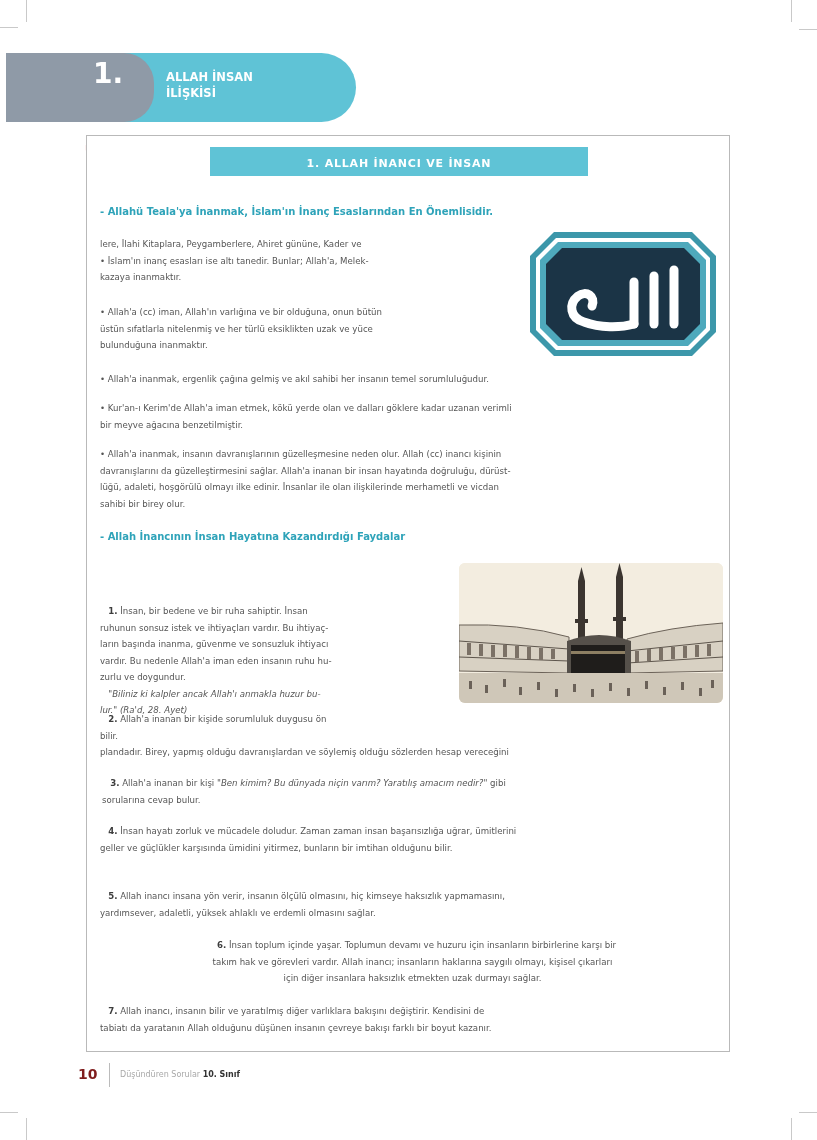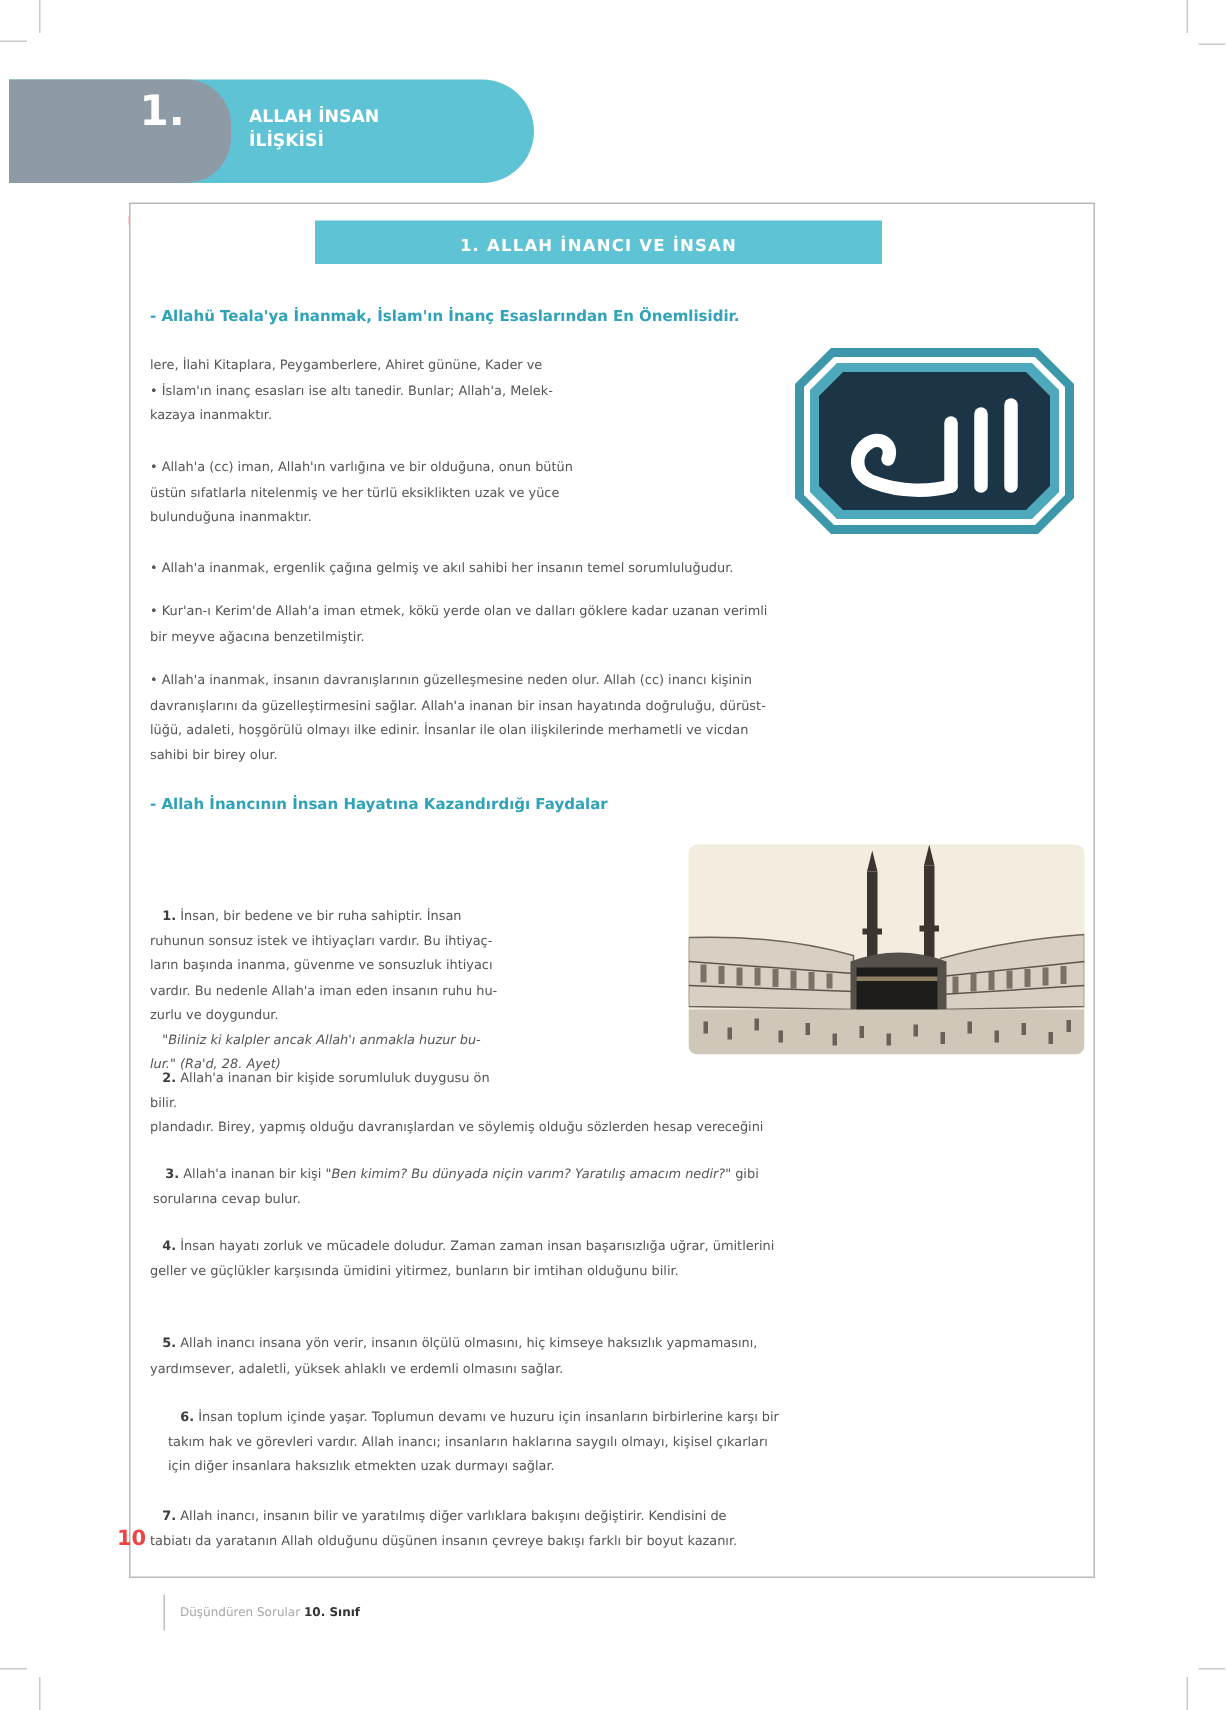--- a/index.html
+++ b/index.html
@@ -62,23 +62,23 @@
   .para i { font-style: italic; }
   
   .callig { position: absolute; left: 530px; top: 232px; width: 186px; height: 124px; }
   
   .kaaba {
     position: absolute; left: 459px; top: 563px; width: 264px; height: 140px;
     background: #f3ede0; border-radius: 6px; overflow: hidden;
   }
   
   .footer-num {
-    position: absolute; left: 78px; top: 1018px;
-    font-family: "DejaVu Sans", sans-serif; font-weight: bold;
-    font-size: 14px; color: #ef4444; text-align: right;
+    position: absolute; left: 78px; top: 1066px;
+    font-family: "DejaVu Sans", sans-serif; font-weight: bold;
+    font-size: 14px; color: #7f1d1d; text-align: right;
   }
   .footer-sep {
     position: absolute; left: 109px; top: 1063px; width: 1px; height: 24px; background: #bbb;
   }
   .footer-text {
     position: absolute; left: 120px; top: 1070px;
     font-family: "DejaVu Sans", sans-serif; font-size: 8px; color: #a8a8a8;
     white-space: nowrap;
   }
   .footer-text b { color: #333; font-weight: bold; }
@@ -246,21 +246,21 @@
 <div class="para" style="left:100px;top:823px;width:625px;">
   <div>&nbsp;&nbsp;&nbsp;<span class="num">4.</span><span> İnsan hayatı zorluk ve mücadele doludur. Zaman zaman insan başarısızlığa uğrar, ümitlerini</span></div>
   <div>geller ve güçlükler karşısında ümidini yitirmez, bunların bir imtihan olduğunu bilir.</div>
 </div>
 
 <div class="para" style="left:100px;top:888px;width:625px;">
   <div>&nbsp;&nbsp;&nbsp;<span class="num">5.</span><span> Allah inancı insana yön verir, insanın ölçülü olmasını, hiç kimseye haksızlık yapmamasını,</span></div>
   <div>yardımsever, adaletli, yüksek ahlaklı ve erdemli olmasını sağlar.</div>
 </div>
 
-<div class="para" style="left:112px;top:937px;width:625px;">
+<div class="para" style="left:100px;top:937px;width:625px;text-align:center;">
   <div>&nbsp;&nbsp;&nbsp;<span class="num">6.</span><span> İnsan toplum içinde yaşar. Toplumun devamı ve huzuru için insanların birbirlerine karşı bir</span></div>
   <div>takım hak ve görevleri vardır. Allah inancı; insanların haklarına saygılı olmayı, kişisel çıkarları</div>
   <div>için diğer insanlara haksızlık etmekten uzak durmayı sağlar.</div>
 </div>
 
 <div class="para" style="left:100px;top:1003px;width:625px;">
   <div>&nbsp;&nbsp;&nbsp;<span class="num">7.</span><span> Allah inancı, insanın bilir ve yaratılmış diğer varlıklara bakışını değiştirir. Kendisini de</span></div>
   <div>tabiatı da yaratanın Allah olduğunu düşünen insanın çevreye bakışı farklı bir boyut kazanır.</div>
 </div>
 

